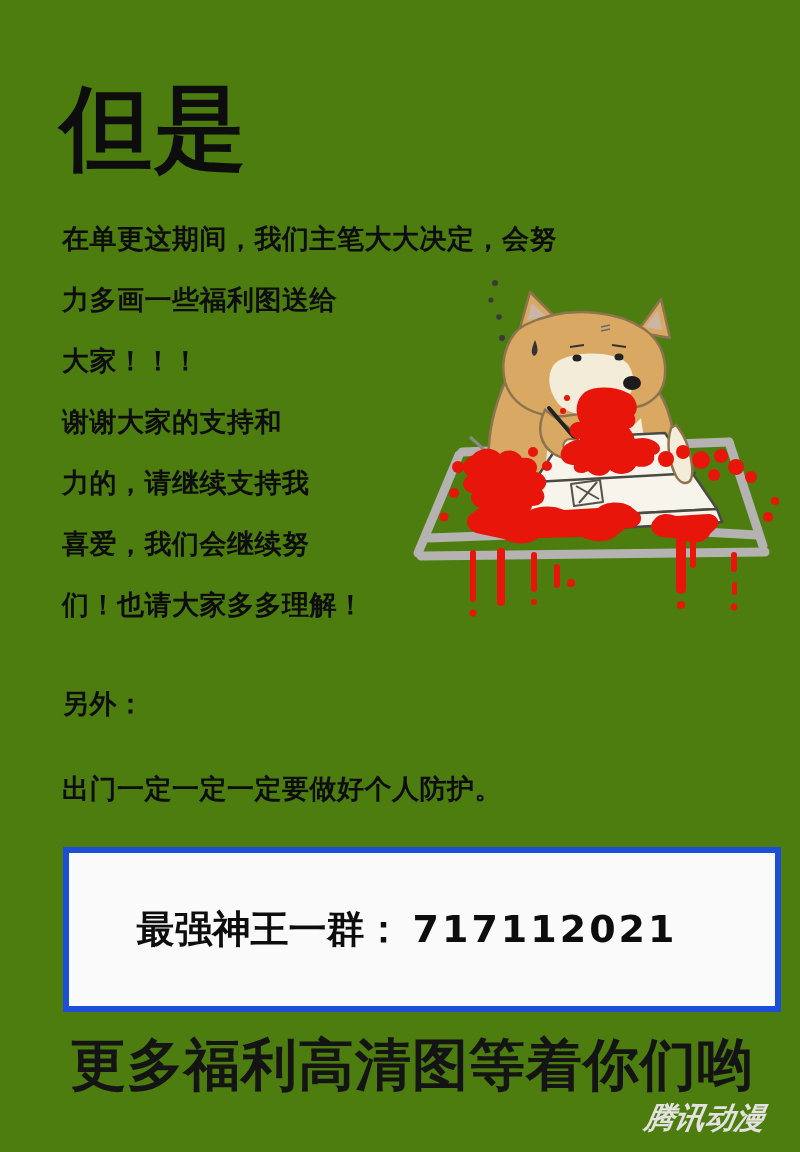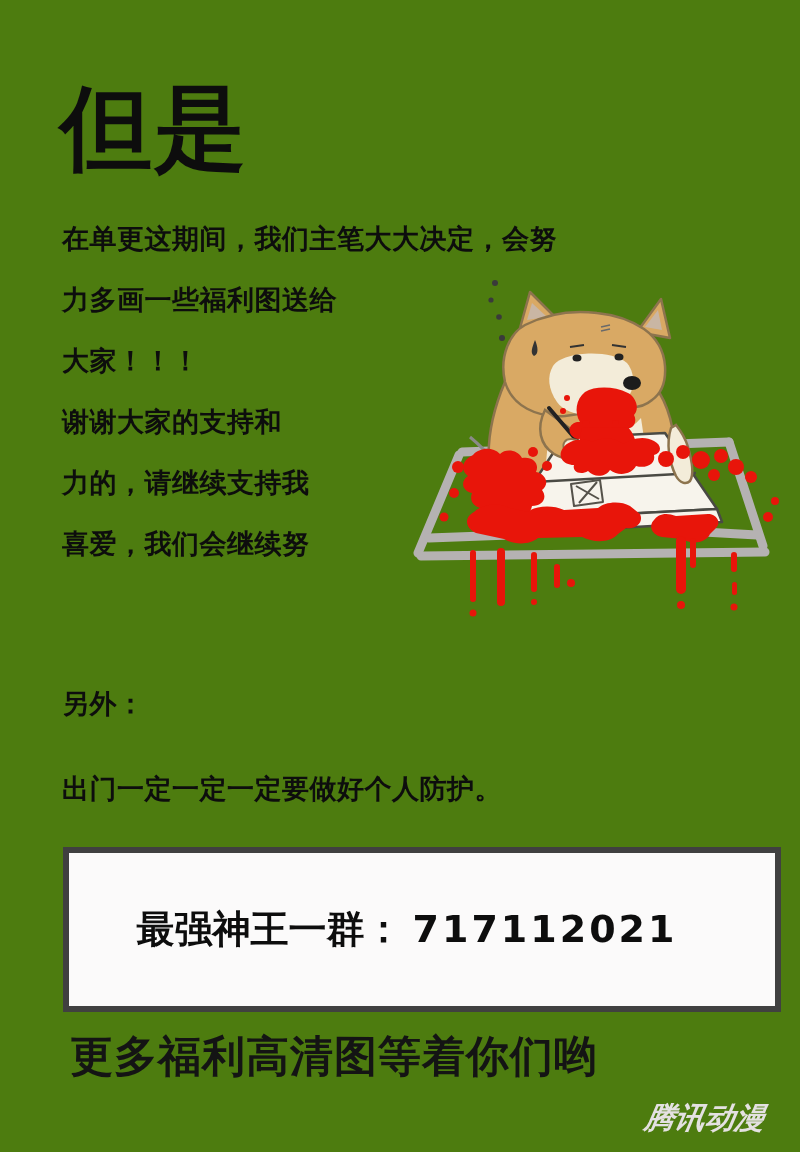--- a/index.html
+++ b/index.html
@@ -35,21 +35,21 @@
   }
   .para-announce { top: 208px; z-index: 3; }
   .para-postscript { top: 650px; }
   .para-postscript .line { height: 62px; line-height: 62px; margin-top: 23px; }
   .group-box {
     position: absolute;
     left: 63px;
     top: 847px;
     width: 676px;
     height: 153px;
-    border: 6px solid #404040;
+    border: 6px solid #1d4ed8;
     background: #fbfafa;
     box-sizing: content-box;
     display: flex;
     flex-direction: column;
     justify-content: center;
     align-items: center;
     padding-right: 30px;
   }
   .group-line {
     font-size: 38px;
@@ -57,21 +57,21 @@
     height: 63px;
     line-height: 63px;
     white-space: nowrap;
     color: #0d0d0d;
   }
   .group-line .group-number { margin-left: 10px; letter-spacing: 3px; }
   .footer-note {
     position: absolute;
     left: 70px;
     top: 1028px;
-    font-size: 43px;
+    font-size: 56px;
     font-weight: 600;
     letter-spacing: 1px;
     white-space: nowrap;
     color: #141414;
   }
   .watermark {
     position: absolute;
     left: 645px;
     top: 1098px;
     font-size: 30px;
@@ -98,20 +98,21 @@
 
   <h1 class="title">但是</h1>
 
   <div class="para para-announce">
     <div class="line">在单更这期间，我们主笔大大决定，会努</div>
     <div class="line">力多画一些福利图送给</div>
     <div class="line">大家！！！</div>
     <div class="line">谢谢大家的支持和</div>
     <div class="line">力的，请继续支持我</div>
     <div class="line">喜爱，我们会继续努</div>
+    <div class="line">们！也请大家多多理解！</div>
   </div>
 
   <div class="para para-postscript">
     <div class="line">另外：</div>
     <div class="line">出门一定一定一定要做好个人防护。</div>
   </div>
 
   <div class="group-box">
     <div class="group-line">
       <span>最强神王一群：</span><span class="group-number">717112021</span>

